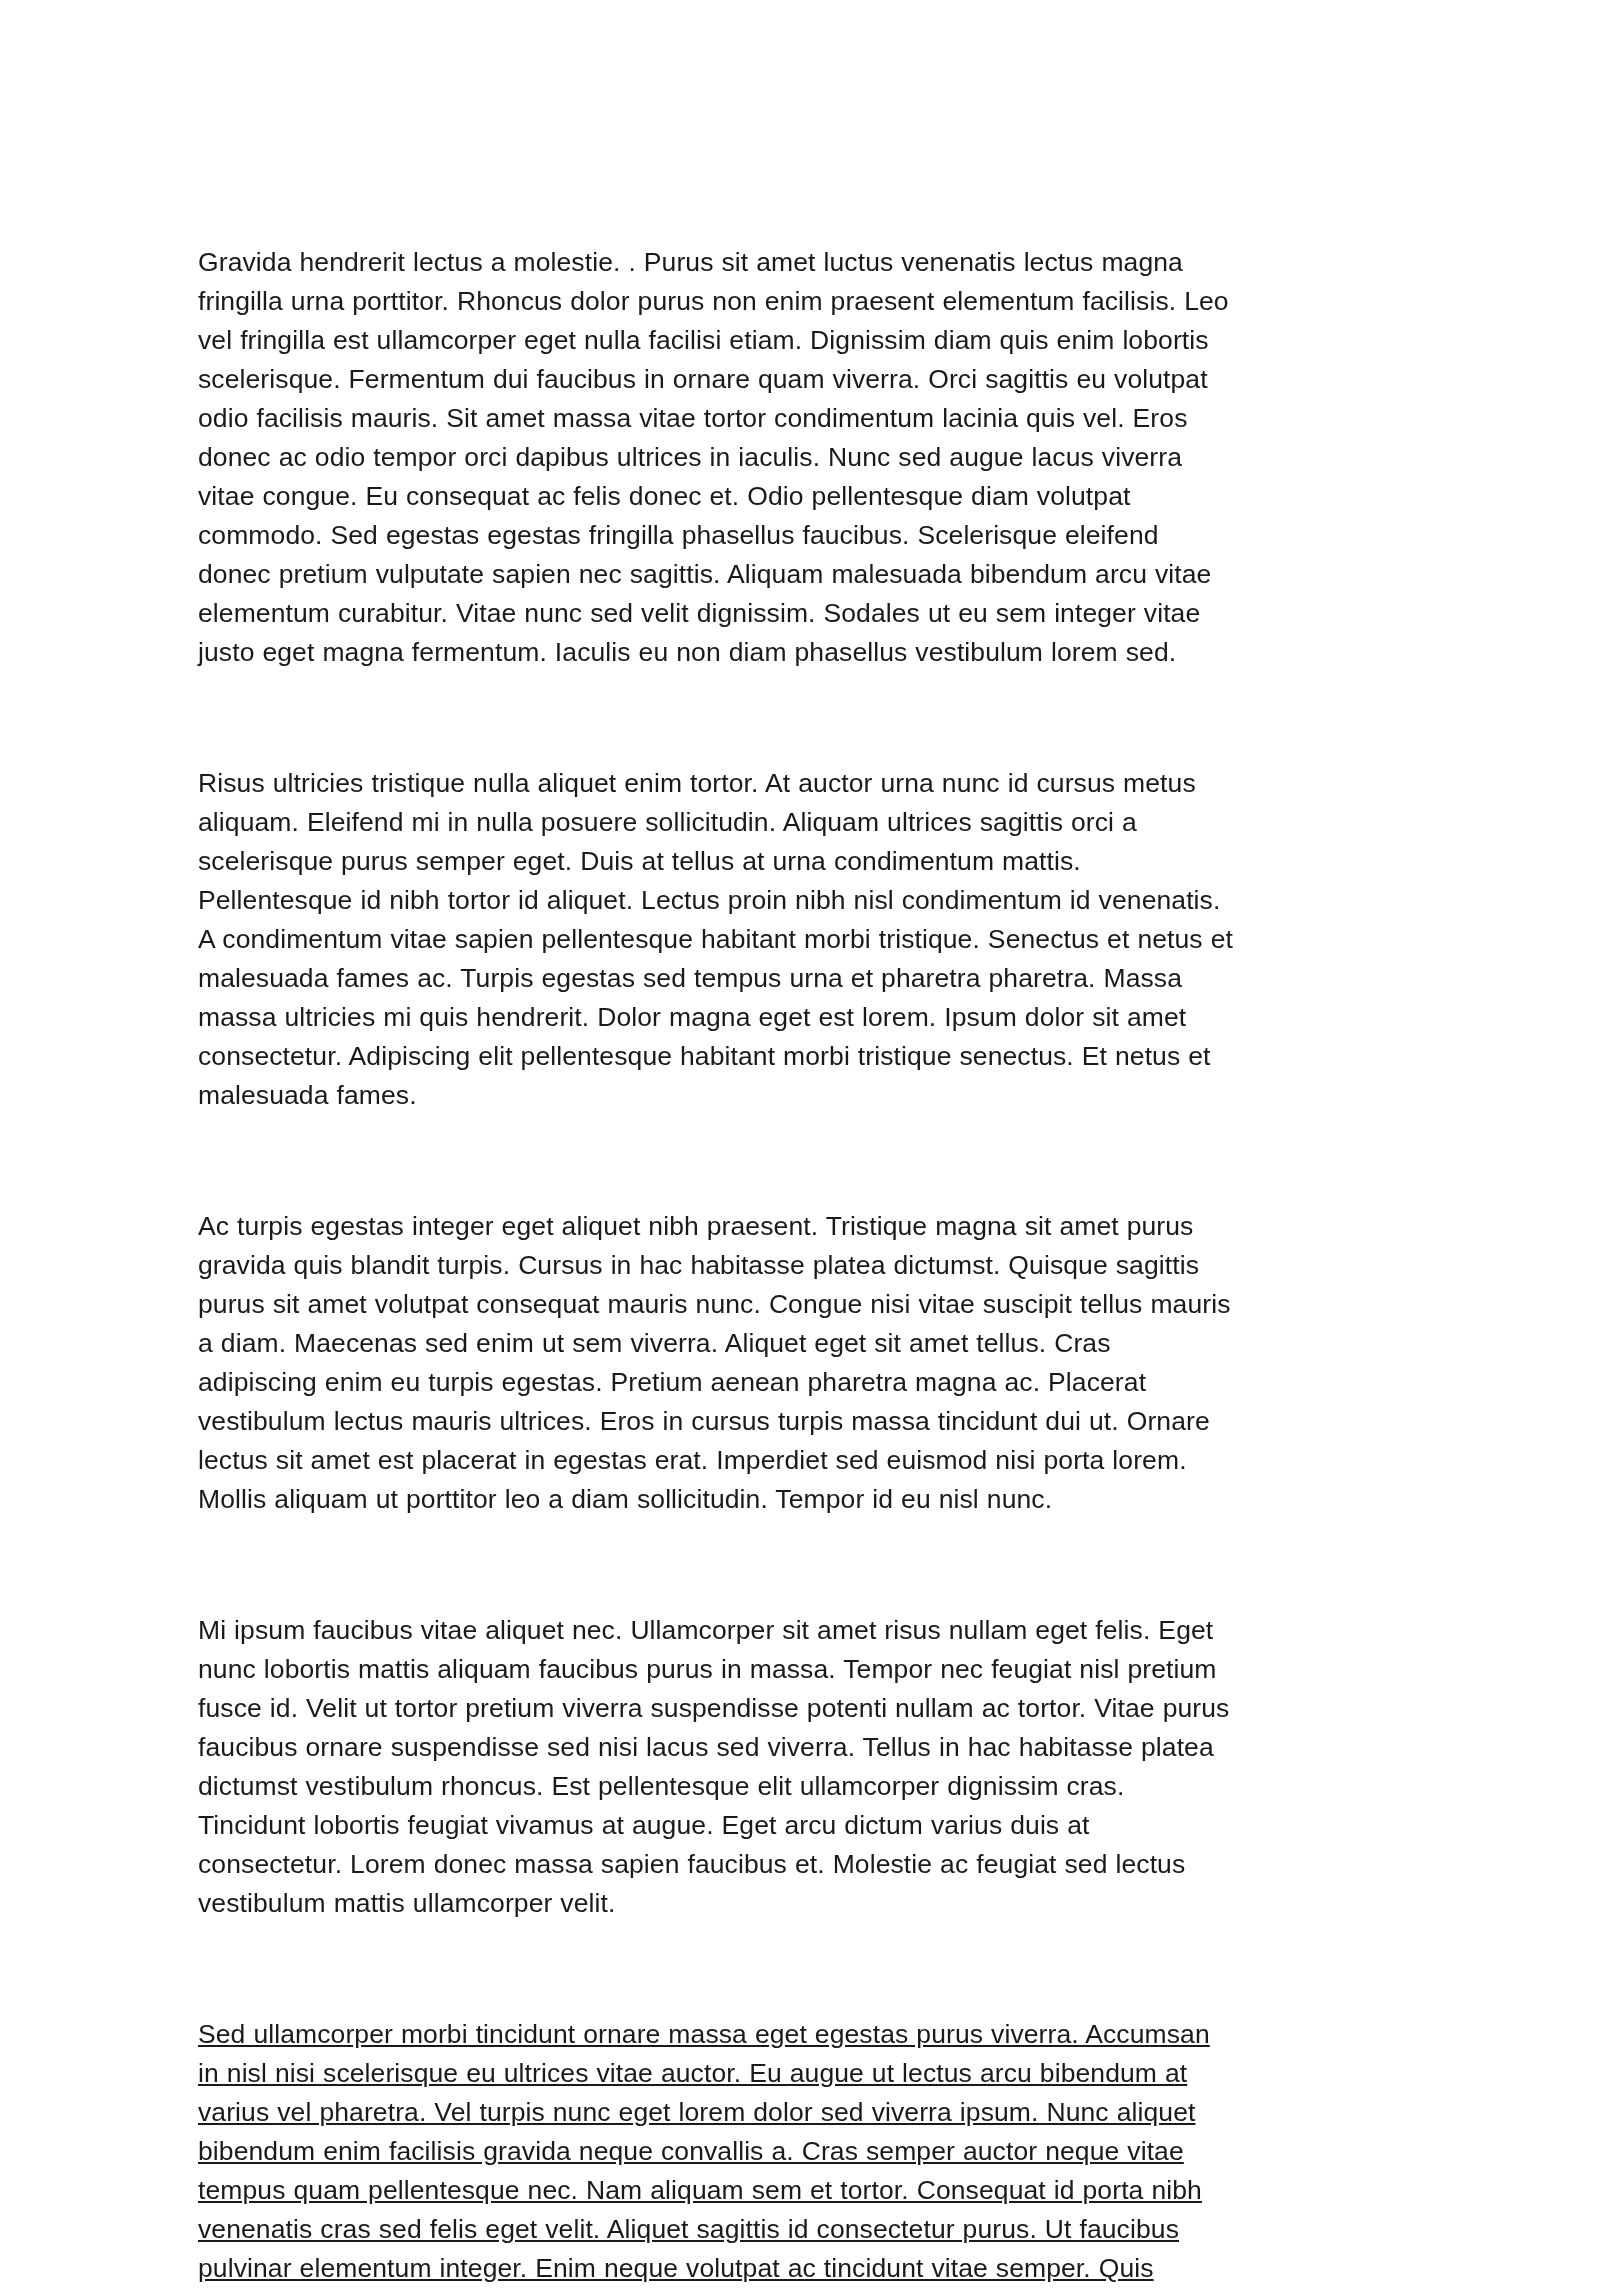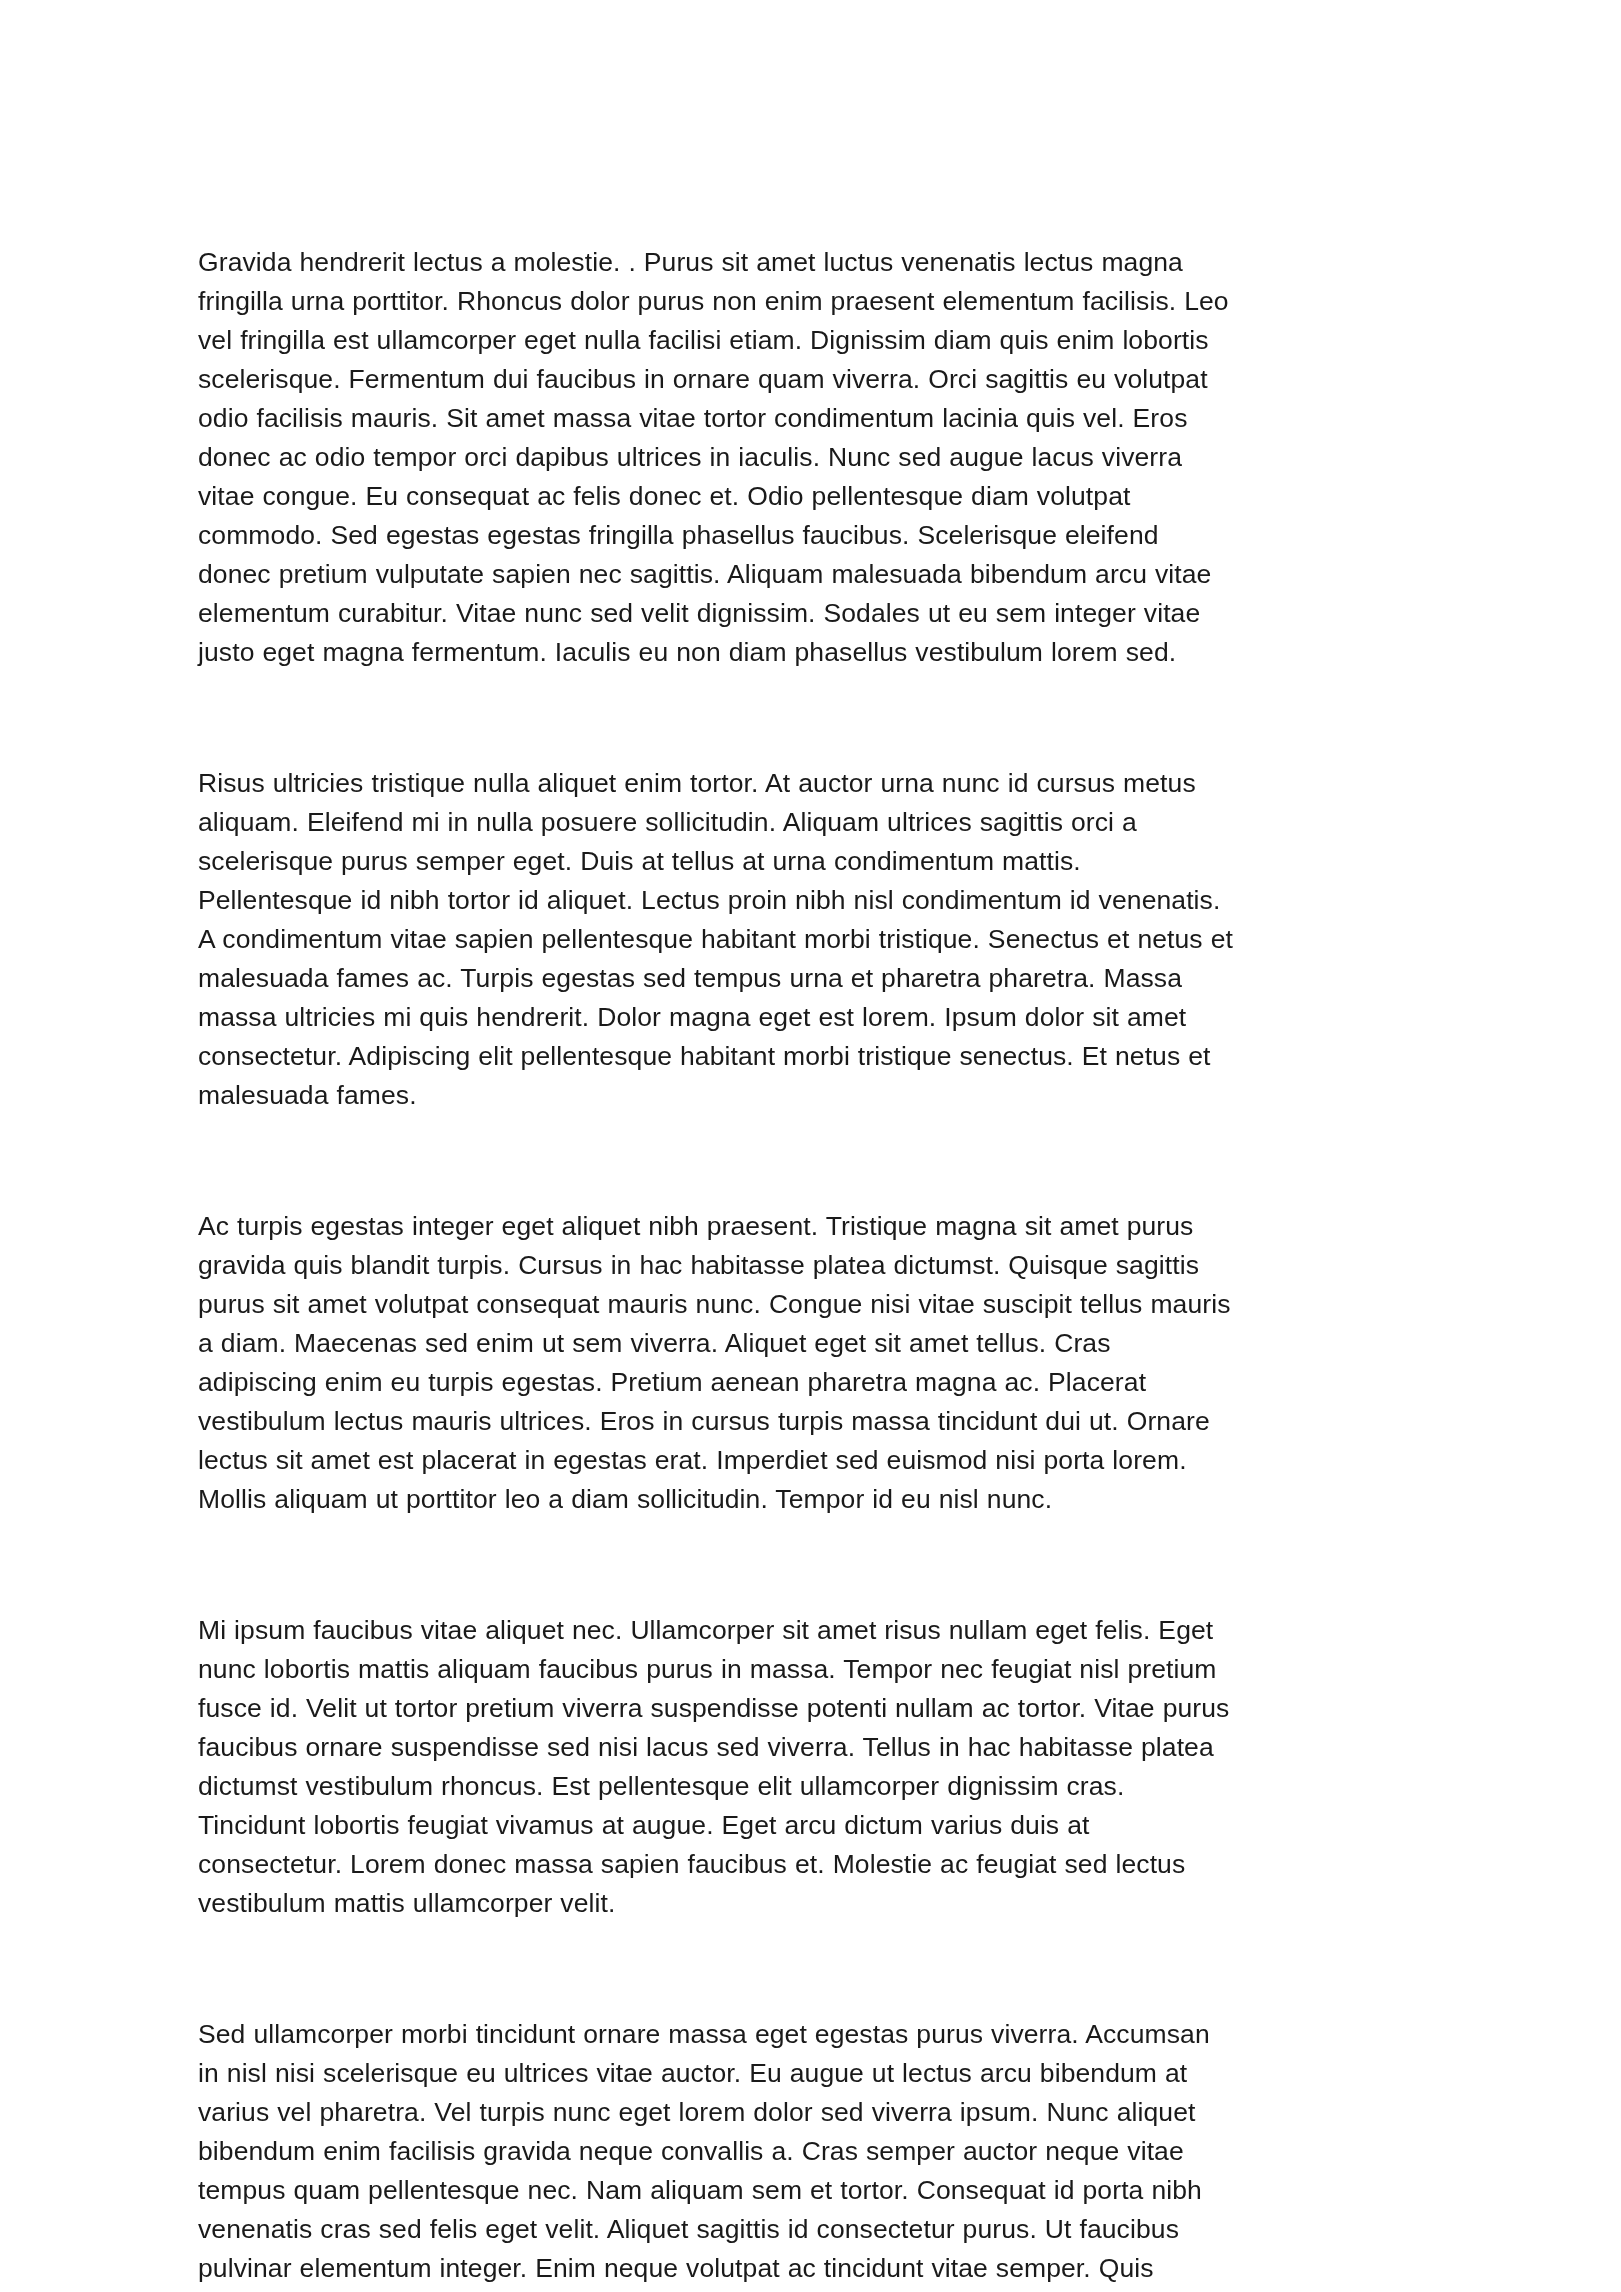--- a/index.html
+++ b/index.html
@@ -23,20 +23,21 @@
       margin: 0 0 92px 0;
       font-size: 26.5px;
       line-height: 39px;
       color: #1a1a1a;
       text-align: left;
       letter-spacing: 0.1px;
       word-spacing: 0.5px;
     }
     .page p.body-paragraph:last-child {
       margin-bottom: 7px;
+      text-decoration: underline;
     }
   </style>
 </head>
 <body>
 
 <div class="page">
   <p class="body-paragraph">Gravida hendrerit lectus a molestie. . Purus sit amet luctus venenatis lectus magna fringilla urna porttitor. Rhoncus dolor purus non enim praesent elementum facilisis. Leo vel fringilla est ullamcorper eget nulla facilisi etiam. Dignissim diam quis enim lobortis scelerisque. Fermentum dui faucibus in ornare quam viverra. Orci sagittis eu volutpat odio facilisis mauris. Sit amet massa vitae tortor condimentum lacinia quis vel. Eros donec ac odio tempor orci dapibus ultrices in iaculis. Nunc sed augue lacus viverra vitae congue. Eu consequat ac felis donec et. Odio pellentesque diam volutpat commodo. Sed egestas egestas fringilla phasellus faucibus. Scelerisque eleifend donec pretium vulputate sapien nec sagittis. Aliquam malesuada bibendum arcu vitae elementum curabitur. Vitae nunc sed velit dignissim. Sodales ut eu sem integer vitae justo eget magna fermentum. Iaculis eu non diam phasellus vestibulum lorem sed.</p>
   <p class="body-paragraph">Risus ultricies tristique nulla aliquet enim tortor. At auctor urna nunc id cursus metus aliquam. Eleifend mi in nulla posuere sollicitudin. Aliquam ultrices sagittis orci a scelerisque purus semper eget. Duis at tellus at urna condimentum mattis. Pellentesque id nibh tortor id aliquet. Lectus proin nibh nisl condimentum id venenatis. A condimentum vitae sapien pellentesque habitant morbi tristique. Senectus et netus et malesuada fames ac. Turpis egestas sed tempus urna et pharetra pharetra. Massa massa ultricies mi quis hendrerit. Dolor magna eget est lorem. Ipsum dolor sit amet consectetur. Adipiscing elit pellentesque habitant morbi tristique senectus. Et netus et malesuada fames.</p>
   <p class="body-paragraph">Ac turpis egestas integer eget aliquet nibh praesent. Tristique magna sit amet purus gravida quis blandit turpis. Cursus in hac habitasse platea dictumst. Quisque sagittis purus sit amet volutpat consequat mauris nunc. Congue nisi vitae suscipit tellus mauris a diam. Maecenas sed enim ut sem viverra. Aliquet eget sit amet tellus. Cras adipiscing enim eu turpis egestas. Pretium aenean pharetra magna ac. Placerat vestibulum lectus mauris ultrices. Eros in cursus turpis massa tincidunt dui ut. Ornare lectus sit amet est placerat in egestas erat. Imperdiet sed euismod nisi porta lorem. Mollis aliquam ut porttitor leo a diam sollicitudin. Tempor id eu nisl nunc.</p>
   <p class="body-paragraph">Mi ipsum faucibus vitae aliquet nec. Ullamcorper sit amet risus nullam eget felis. Eget nunc lobortis mattis aliquam faucibus purus in massa. Tempor nec feugiat nisl pretium fusce id. Velit ut tortor pretium viverra suspendisse potenti nullam ac tortor. Vitae purus faucibus ornare suspendisse sed nisi lacus sed viverra. Tellus in hac habitasse platea dictumst vestibulum rhoncus. Est pellentesque elit ullamcorper dignissim cras. Tincidunt lobortis feugiat vivamus at augue. Eget arcu dictum varius duis at consectetur. Lorem donec massa sapien faucibus et. Molestie ac feugiat sed lectus vestibulum mattis ullamcorper velit.</p>

